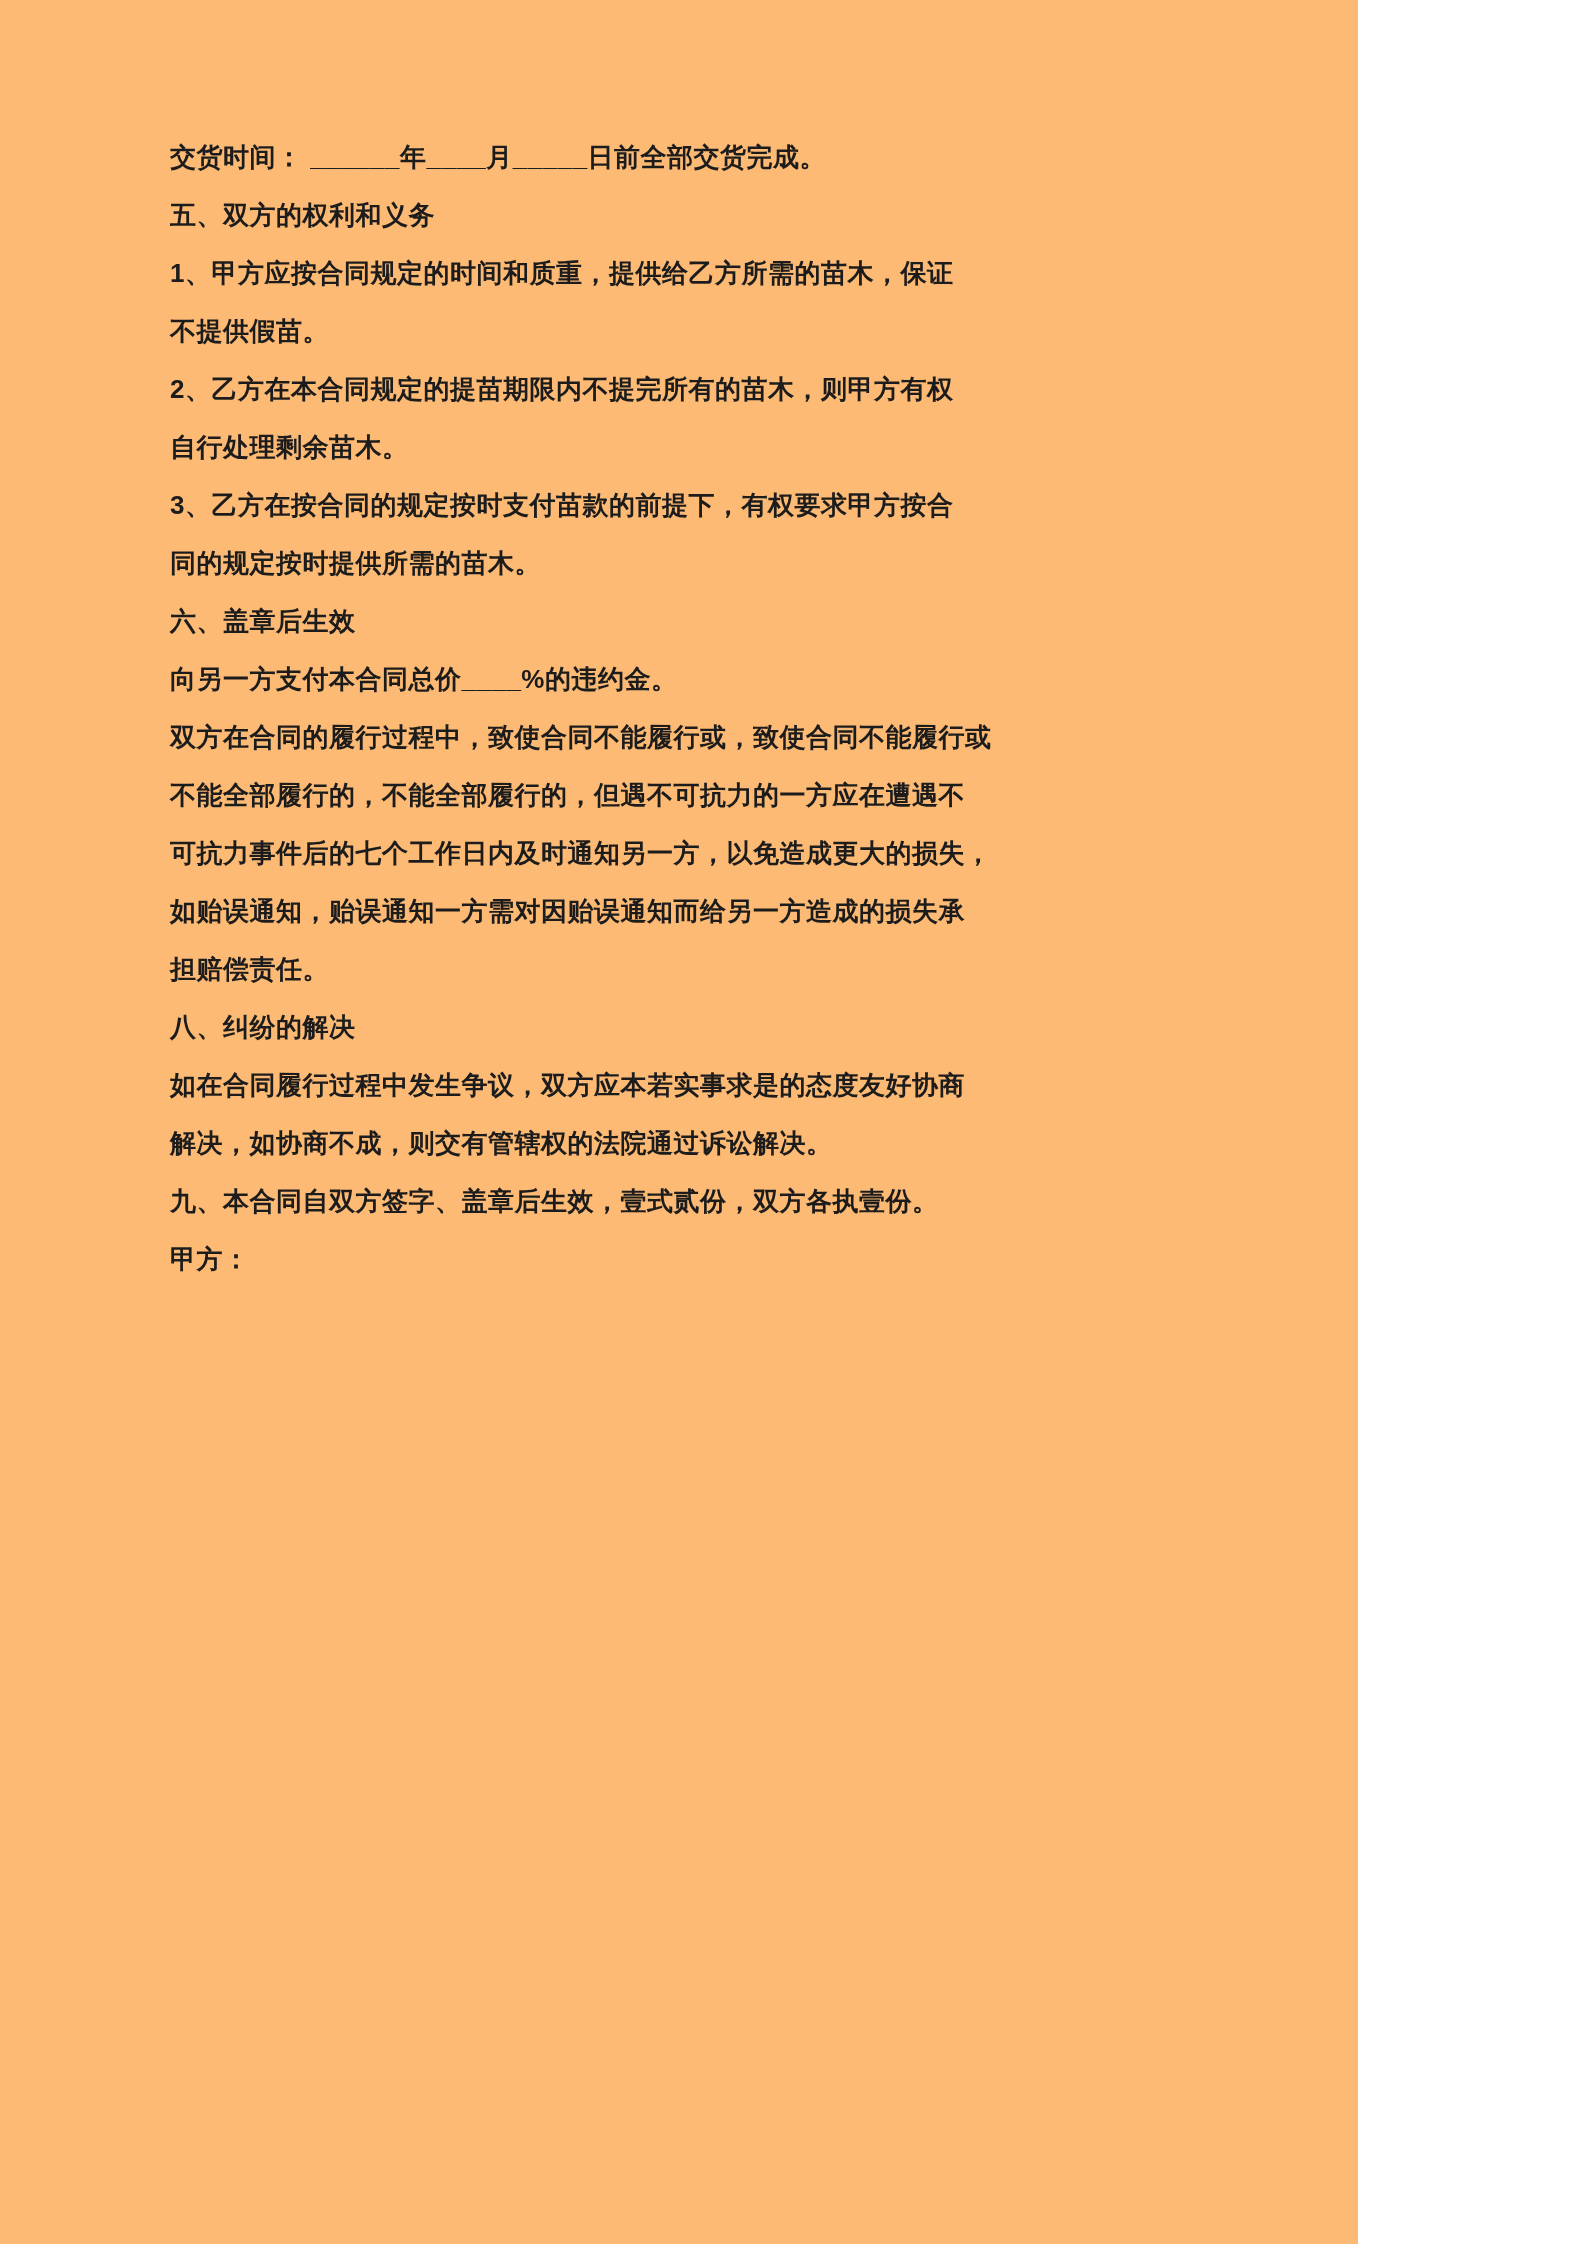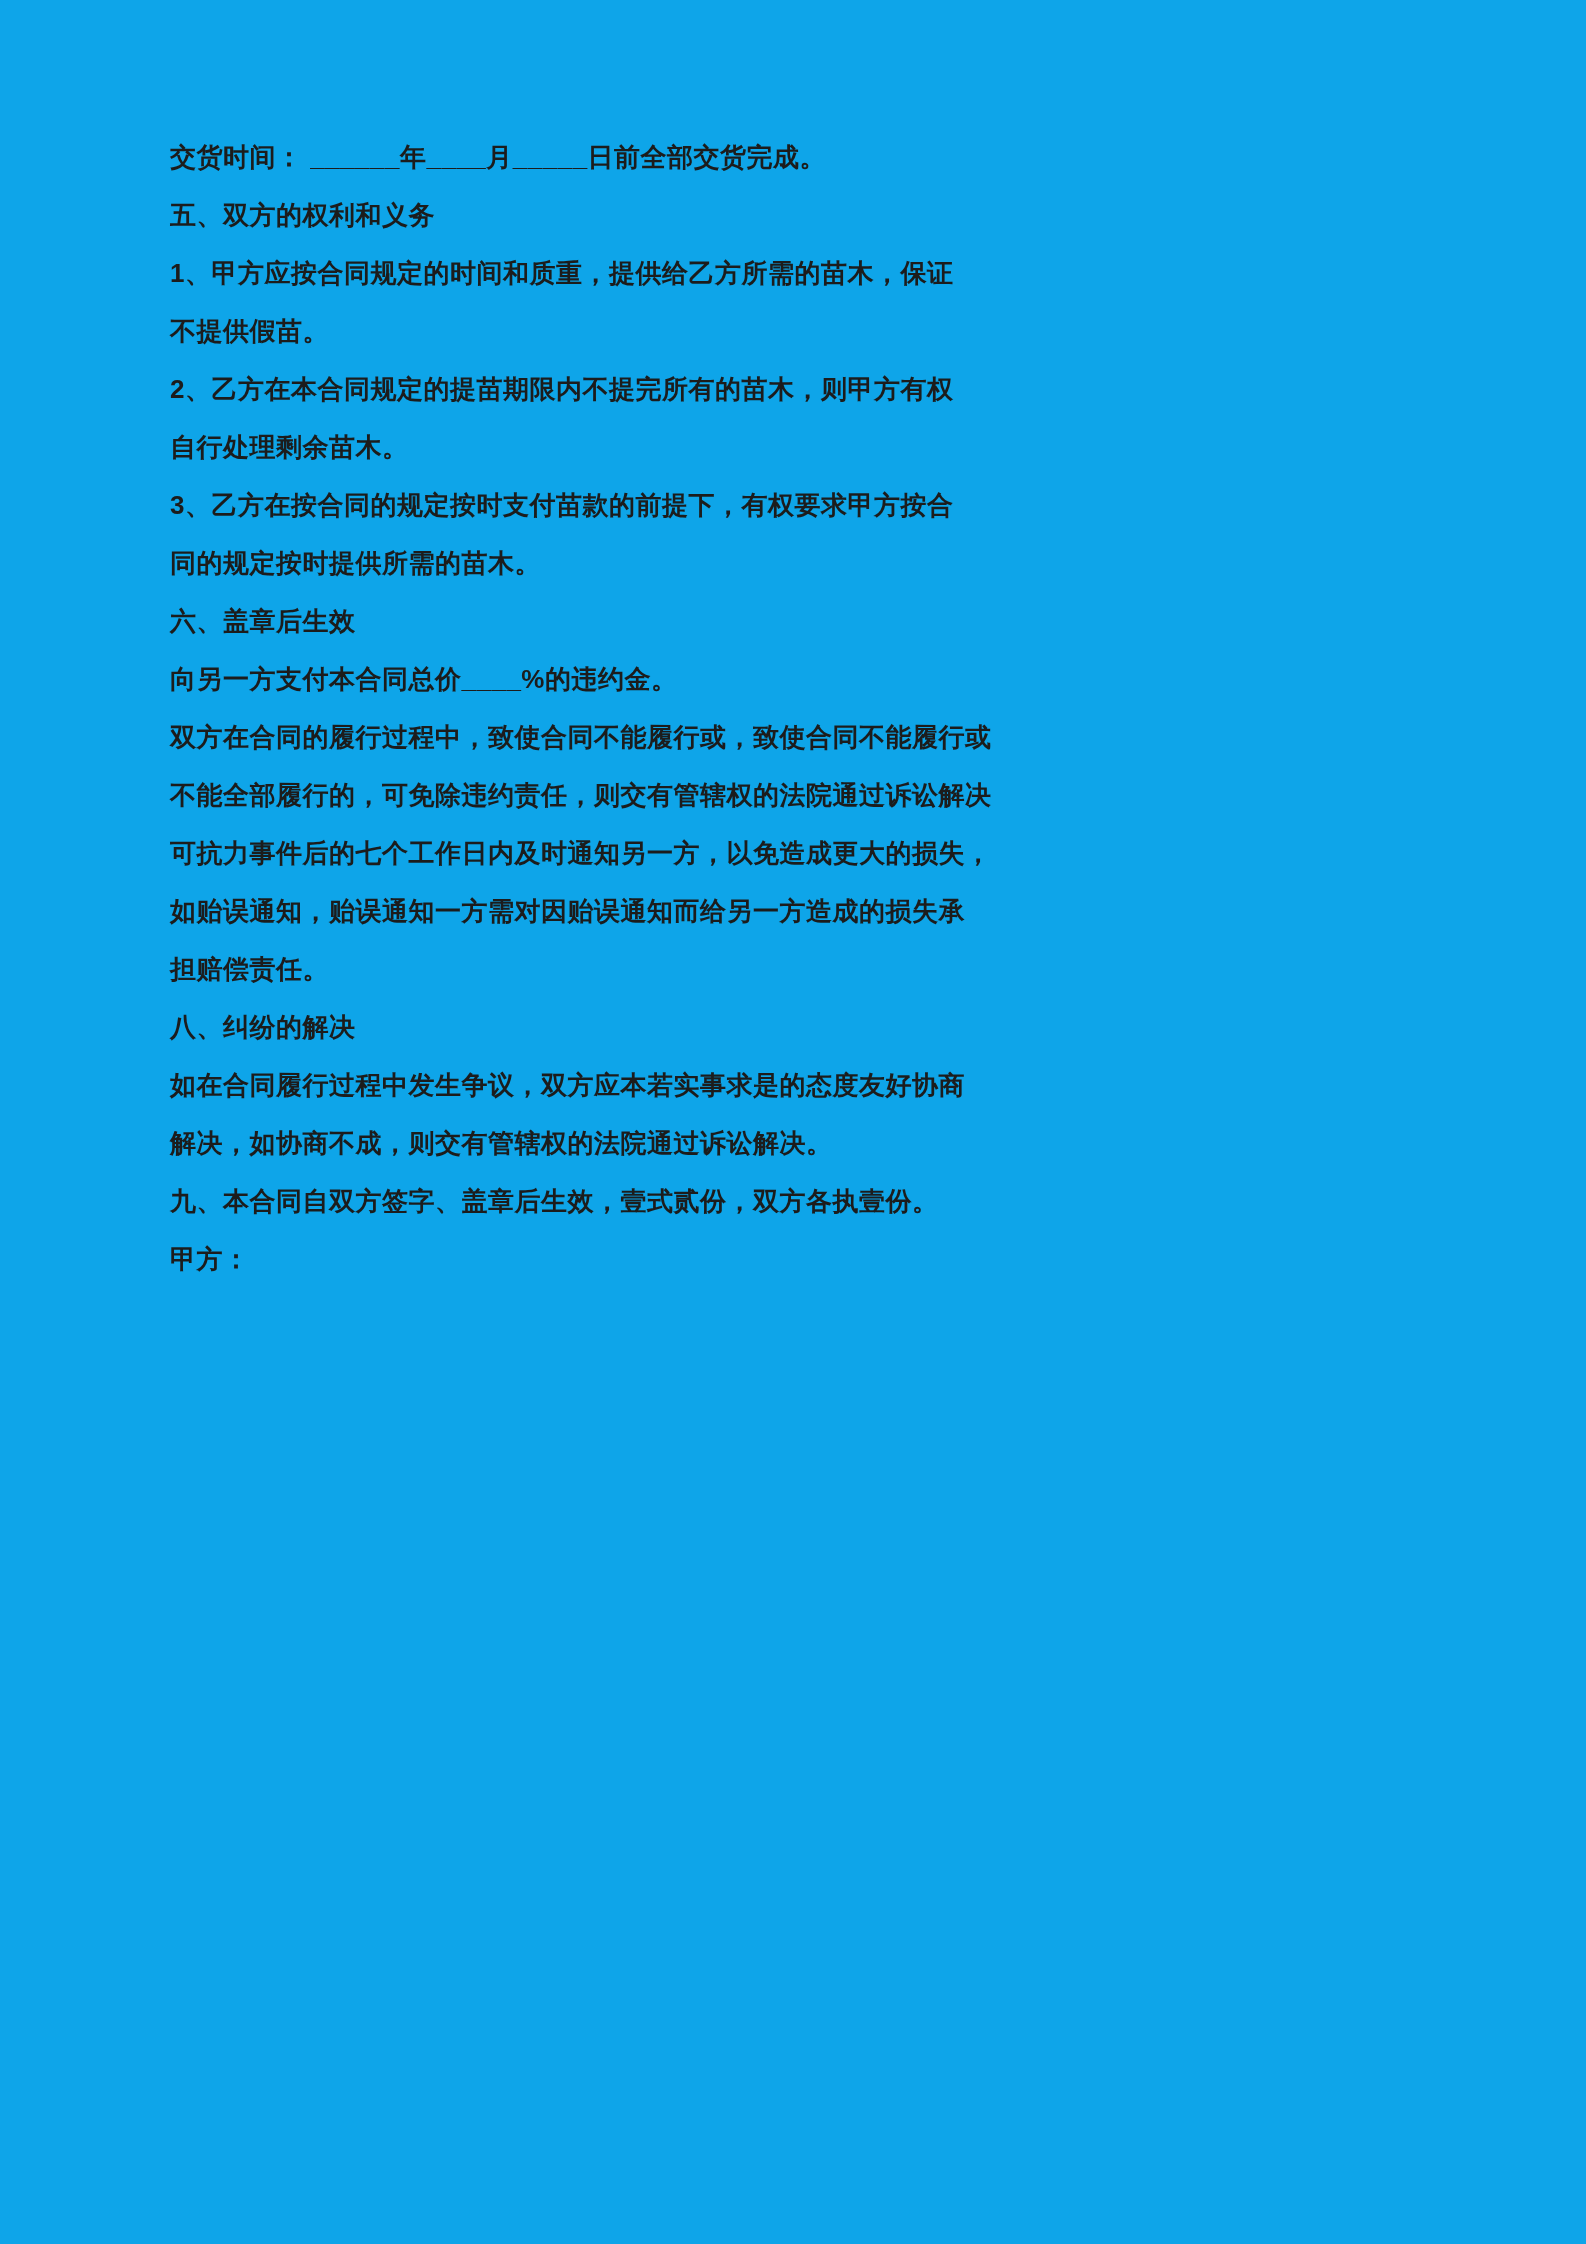--- a/index.html
+++ b/index.html
@@ -9,23 +9,23 @@
   }
 
   body {
     width: 1586px;
     height: 2244px;
     position: relative;
     font-family: "Liberation Sans", sans-serif;
   }
 
   .page {
-    width: 1586px;
+    width: 1358px;
     height: 2244px;
-    background: #0ea5e9;
+    background: #fdba74;
     padding: 128px 72px 0 170px;
   }
 
   .line {
     font-size: 26px;
     font-weight: 600;
     color: #1c1c1c;
     height: 58px;
     line-height: 58px;
     white-space: pre;
@@ -40,21 +40,21 @@
   <div class="line">五、双方的权利和义务</div>
   <div class="line">1、甲方应按合同规定的时间和质重，提供给乙方所需的苗木，保证</div>
   <div class="line">不提供假苗。</div>
   <div class="line">2、乙方在本合同规定的提苗期限内不提完所有的苗木，则甲方有权</div>
   <div class="line">自行处理剩余苗木。</div>
   <div class="line">3、乙方在按合同的规定按时支付苗款的前提下，有权要求甲方按合</div>
   <div class="line">同的规定按时提供所需的苗木。</div>
   <div class="line">六、盖章后生效</div>
   <div class="line">向另一方支付本合同总价____%的违约金。</div>
   <div class="line">双方在合同的履行过程中，致使合同不能履行或，致使合同不能履行或</div>
-  <div class="line">不能全部履行的，可免除违约责任，则交有管辖权的法院通过诉讼解决</div>
+  <div class="line">不能全部履行的，不能全部履行的，但遇不可抗力的一方应在遭遇不</div>
   <div class="line">可抗力事件后的七个工作日内及时通知另一方，以免造成更大的损失，</div>
   <div class="line">如贻误通知，贻误通知一方需对因贻误通知而给另一方造成的损失承</div>
   <div class="line">担赔偿责任。</div>
   <div class="line">八、纠纷的解决</div>
   <div class="line">如在合同履行过程中发生争议，双方应本若实事求是的态度友好协商</div>
   <div class="line">解决，如协商不成，则交有管辖权的法院通过诉讼解决。</div>
   <div class="line">九、本合同自双方签字、盖章后生效，壹式贰份，双方各执壹份。</div>
   <div class="line">甲方：</div>
 </div>
 

